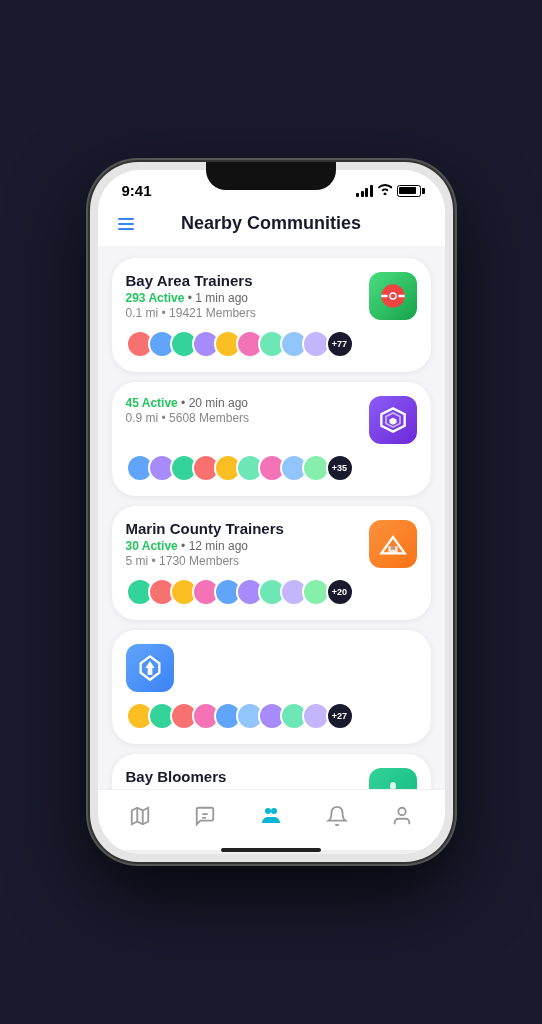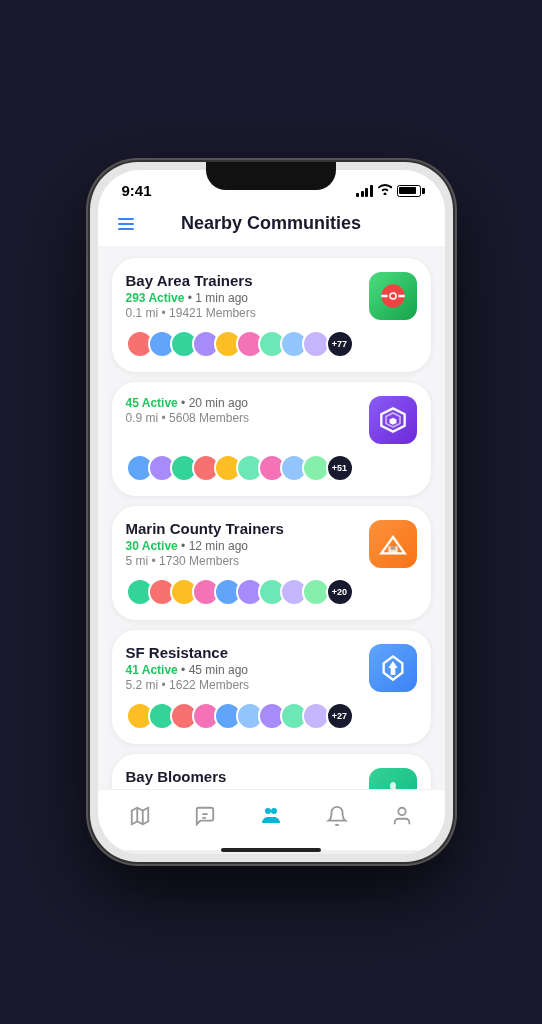--- a/index.html
+++ b/index.html
@@ -417,21 +417,21 @@
     <div class="avatar-row">
       <div class="avatar av2" style="background:#60a5fa;"></div>
             <div class="avatar av4" style="background:#a78bfa;"></div>
             <div class="avatar av3" style="background:#34d399;"></div>
             <div class="avatar av1" style="background:#f87171;"></div>
             <div class="avatar av5" style="background:#fbbf24;"></div>
             <div class="avatar av7" style="background:#6ee7b7;"></div>
             <div class="avatar av6" style="background:#f472b6;"></div>
             <div class="avatar av8" style="background:#93c5fd;"></div>
             <div class="avatar av10" style="background:#86efac;"></div>
-            <div class="avatar-more">+51</div>
+            <div class="avatar-more">+35</div>
     </div>
   </div>
         <div class="community-card">
     <div class="card-header">
       <div class="card-info">
         <div class="community-name">Marin County Trainers</div>
         <div class="active-line">
           <span class="active-count">30 Active</span>
           <span> • 12 min ago</span>
         </div>
@@ -453,28 +453,20 @@
             <div class="avatar av2" style="background:#60a5fa;"></div>
             <div class="avatar av4" style="background:#a78bfa;"></div>
             <div class="avatar av7" style="background:#6ee7b7;"></div>
             <div class="avatar av9" style="background:#c4b5fd;"></div>
             <div class="avatar av10" style="background:#86efac;"></div>
             <div class="avatar-more">+20</div>
     </div>
   </div>
         <div class="community-card">
     <div class="card-header">
-      <div class="card-info">
-        <div class="community-name">SF Resistance</div>
-        <div class="active-line">
-          <span class="active-count">41 Active</span>
-          <span> • 45 min ago</span>
-        </div>
-        <div class="members-line">5.2 mi • 1622 Members</div>
-      </div>
       <div class="community-icon icon-resistance" style="background:linear-gradient(135deg, #60a5fa, #3b82f6)">
         <svg viewBox="0 0 24 24" width="28" height="28">
                 <path d="M12 2 L20 8 L20 16 L12 22 L4 16 L4 8 Z" fill="none" stroke="white" stroke-width="2"></path>
                 <path d="M12 6 L8 12 L10 12 L10 18 L14 18 L14 12 L16 12 Z" fill="white"></path>
               </svg>
       </div>
     </div>
     <div class="avatar-row">
       <div class="avatar av5" style="background:#fbbf24;"></div>
             <div class="avatar av3" style="background:#34d399;"></div>

